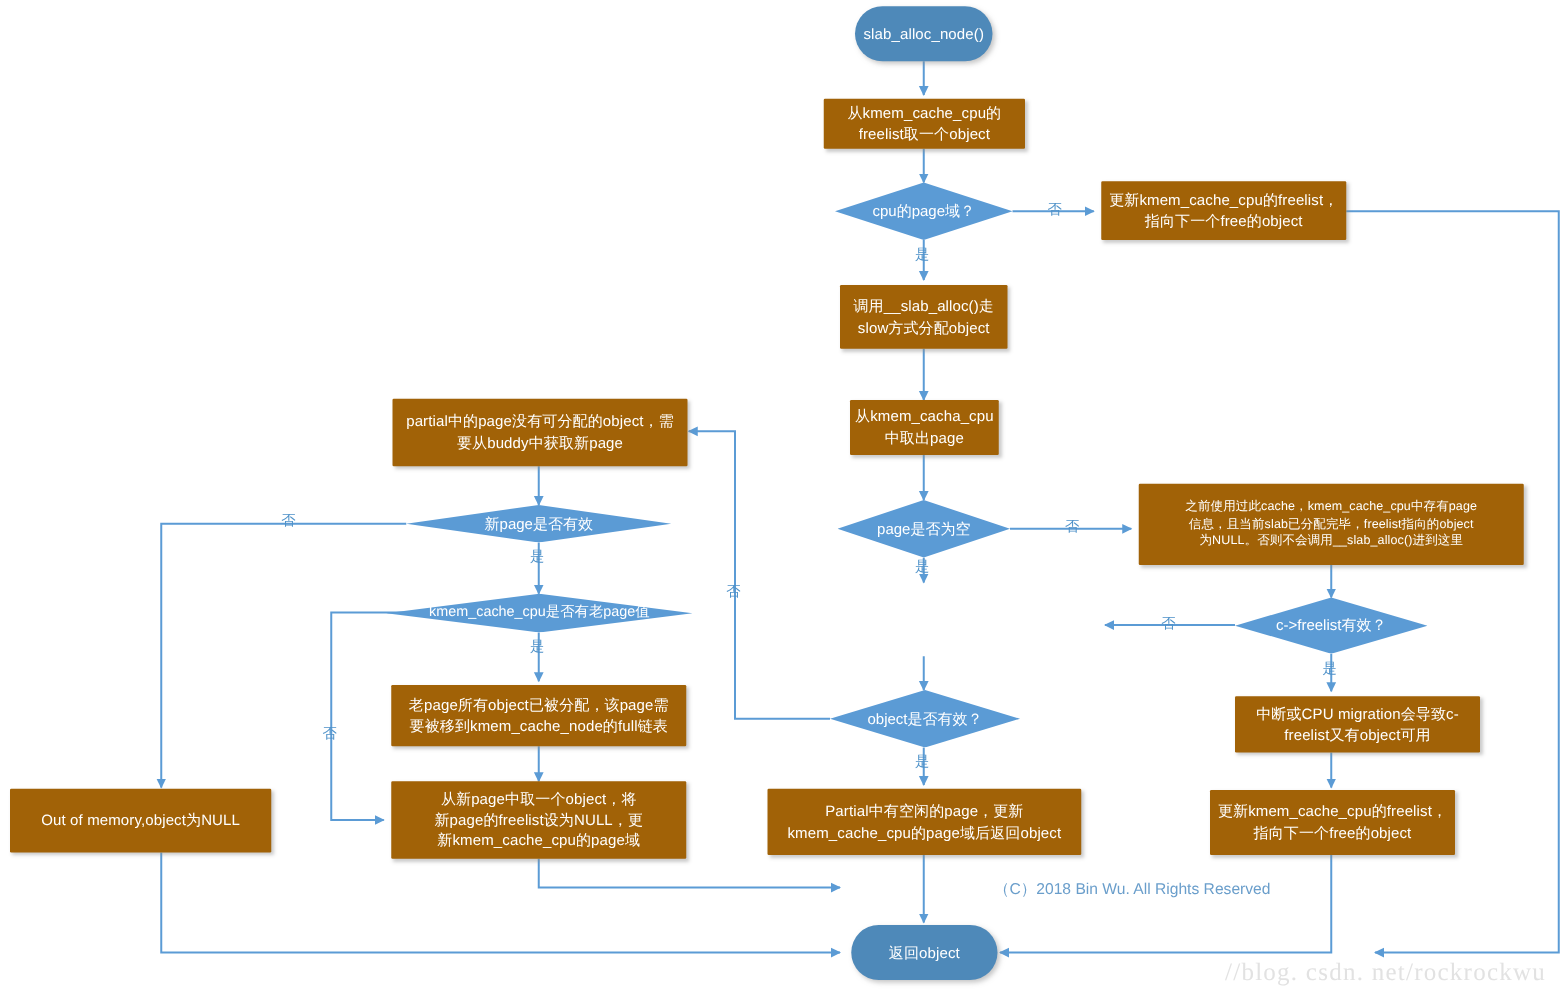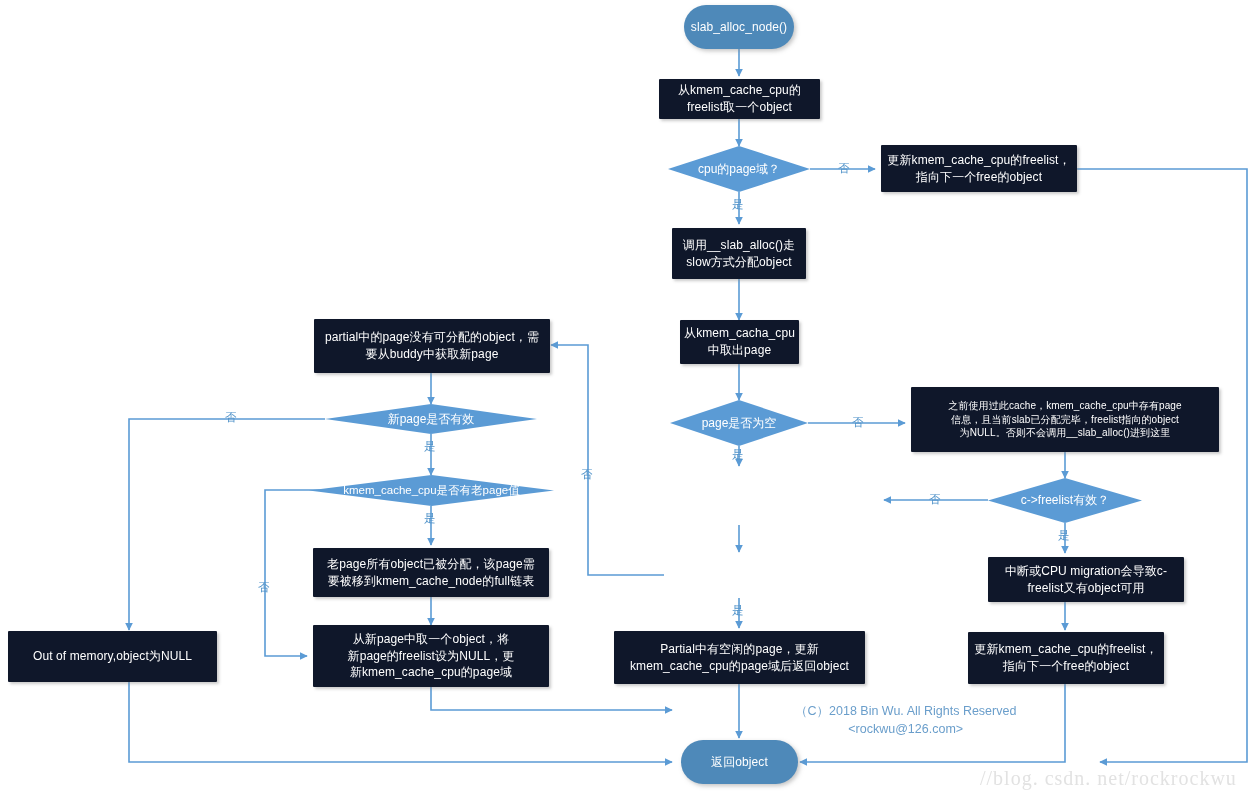--- a/index.html
+++ b/index.html
@@ -21,21 +21,21 @@
     position: absolute;
     left: 0;
     top: 0;
     width: 1251px;
     height: 794px;
     pointer-events: none;
   }
   .node {
     position: absolute;
     box-sizing: border-box;
-    background: #0f172a;
+    background: #a16207;
     color: #ffffff;
     display: flex;
     align-items: center;
     justify-content: center;
     text-align: center;
     line-height: 1.38;
     font-size: 12px;
     letter-spacing: 0.1px;
     padding: 2px 4px;
     box-shadow: 2px 2px 3px rgba(140,140,140,0.45);
@@ -221,20 +221,24 @@
     <div class="dshape"></div>
     <span class="dlabel">kmem_cache_cpu是否有老page值</span>
   </div>
 
 
   <div class="node proc" style="left:313px; top:548px; width:236px; height:49px;">
     <span style="white-space:pre-line;">老page所有object已被分配，该page需
 要被移到kmem_cache_node的full链表</span>
   </div>
 
+  <div class="dec" style="left:664px; top:552px; width:152px; height:46px;">
+    <div class="dshape"></div>
+    <span class="dlabel">object是否有效？</span>
+  </div>
 
   <div class="node proc" style="left:968px; top:557px; width:196px; height:45px;margin-left:20px;">
     <span style="white-space:pre-line;">中断或CPU migration会导致c-
 freelist又有object可用</span>
   </div>
 
   <div class="node proc" style="left:8px; top:631px; width:209px; height:51px;">
     <span>Out of memory,object为NULL</span>
   </div>
 
@@ -271,18 +275,17 @@
   <div class="edge-label" style="left:424px; top:441px;">是</div>
 
   <div class="edge-label" style="left:258px; top:582px;">否</div>
   <div class="edge-label" style="left:424px; top:513px;">是</div>
 
   <div class="edge-label" style="left:581px; top:469px;">否</div>
   <div class="edge-label" style="left:732px; top:605px;">是</div>
 
   <div class="credit" style="left:795px; top:702px;">
     <div>（C）2018 Bin Wu. All Rights Reserved</div>
-    <div>&lt;rockwu@126.com&gt;</div>
   </div>
 
   <div class="watermark" style="left:980px; top:767px;">//blog. csdn. net/rockrockwu</div>
 
 </div>
 
 </body></html>

